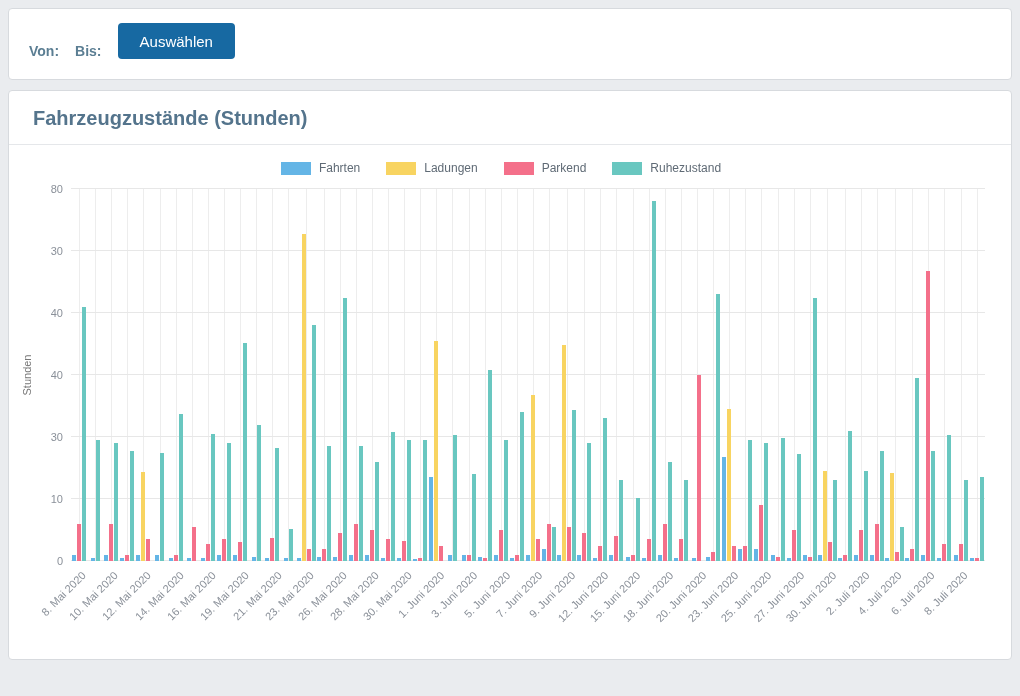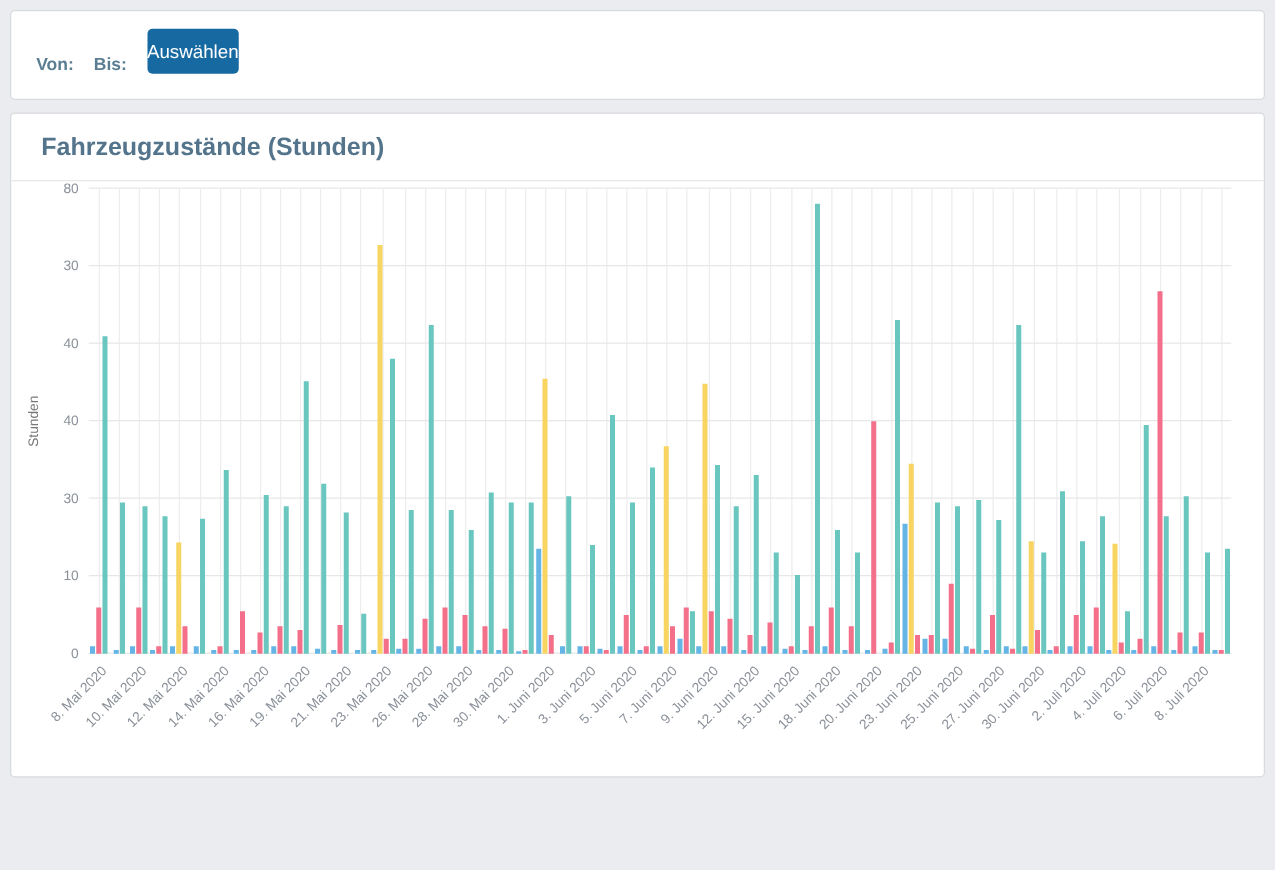--- a/index.html
+++ b/index.html
@@ -17,21 +17,21 @@
   .left-group { display: flex; gap: 16px; align-items: flex-end; }
   .field { display: flex; flex-direction: column; gap: 6px; }
   .field-label { font-size: 14px; font-weight: 700; color: #5b7e93; }
   .date-input {
     width: 155px; height: 34px; border: 1px solid #cfd3d8; background: #f5f5f6;
     border-radius: 3px; padding: 0 10px; font-family: "Liberation Sans", sans-serif;
     font-size: 14px; color: #555;
   }
   .btn {
     background: #1769a2; color: #fff; border: none; border-radius: 4px;
-    height: 36px; padding: 0 0; font-family: "Liberation Sans", sans-serif;
+    height: 36px; padding: 0 22px; font-family: "Liberation Sans", sans-serif;
     font-size: 15px; cursor: pointer; white-space: nowrap;
   }
   .quick-group { display: flex; gap: 10px; }
   
   .panel-header { padding: 16px 24px 14px; border-bottom: 1px solid #e5e7ea; }
   .panel-title { font-size: 20px; font-weight: 700; color: #54748c; }
   .chart-area { padding: 6px 26px 12px 8px; }
   .legend { display: flex; justify-content: center; gap: 26px; margin: 10px 0 14px; }
   .legend-item { display: flex; align-items: center; gap: 8px; cursor: pointer; }
   .swatch { width: 30px; height: 13px; display: inline-block; }
@@ -70,20 +70,38 @@
       <button class="btn">Auswählen</button>
     </div>
   </div>
 </div>
 
 <div class="card chart-card">
   <div class="panel-header">
     <span class="panel-title">Fahrzeugzustände (Stunden)</span>
   </div>
   <div class="chart-area">
+    <div class="legend" id="legend">
+        <div class="legend-item">
+          <span class="swatch" style="background: rgb(100, 181, 230);"></span>
+          <span class="legend-label">Fahrten</span>
+        </div>
+        <div class="legend-item">
+          <span class="swatch" style="background: rgb(248, 212, 97);"></span>
+          <span class="legend-label">Ladungen</span>
+        </div>
+        <div class="legend-item">
+          <span class="swatch" style="background: rgb(244, 112, 138);"></span>
+          <span class="legend-label">Parkend</span>
+        </div>
+        <div class="legend-item">
+          <span class="swatch" style="background: rgb(105, 199, 192);"></span>
+          <span class="legend-label">Ruhezustand</span>
+        </div>
+      </div>
     <div class="chart-body">
       <div class="ycol">
         <span class="ylabel">Stunden</span>
       </div>
       <div class="yaxis" id="yAxis">
           <div class="ytick" style="bottom: 0%;">0</div>
           <div class="ytick" style="bottom: 16.6667%;">10</div>
           <div class="ytick" style="bottom: 33.3333%;">30</div>
           <div class="ytick" style="bottom: 50%;">40</div>
           <div class="ytick" style="bottom: 66.6667%;">40</div>

